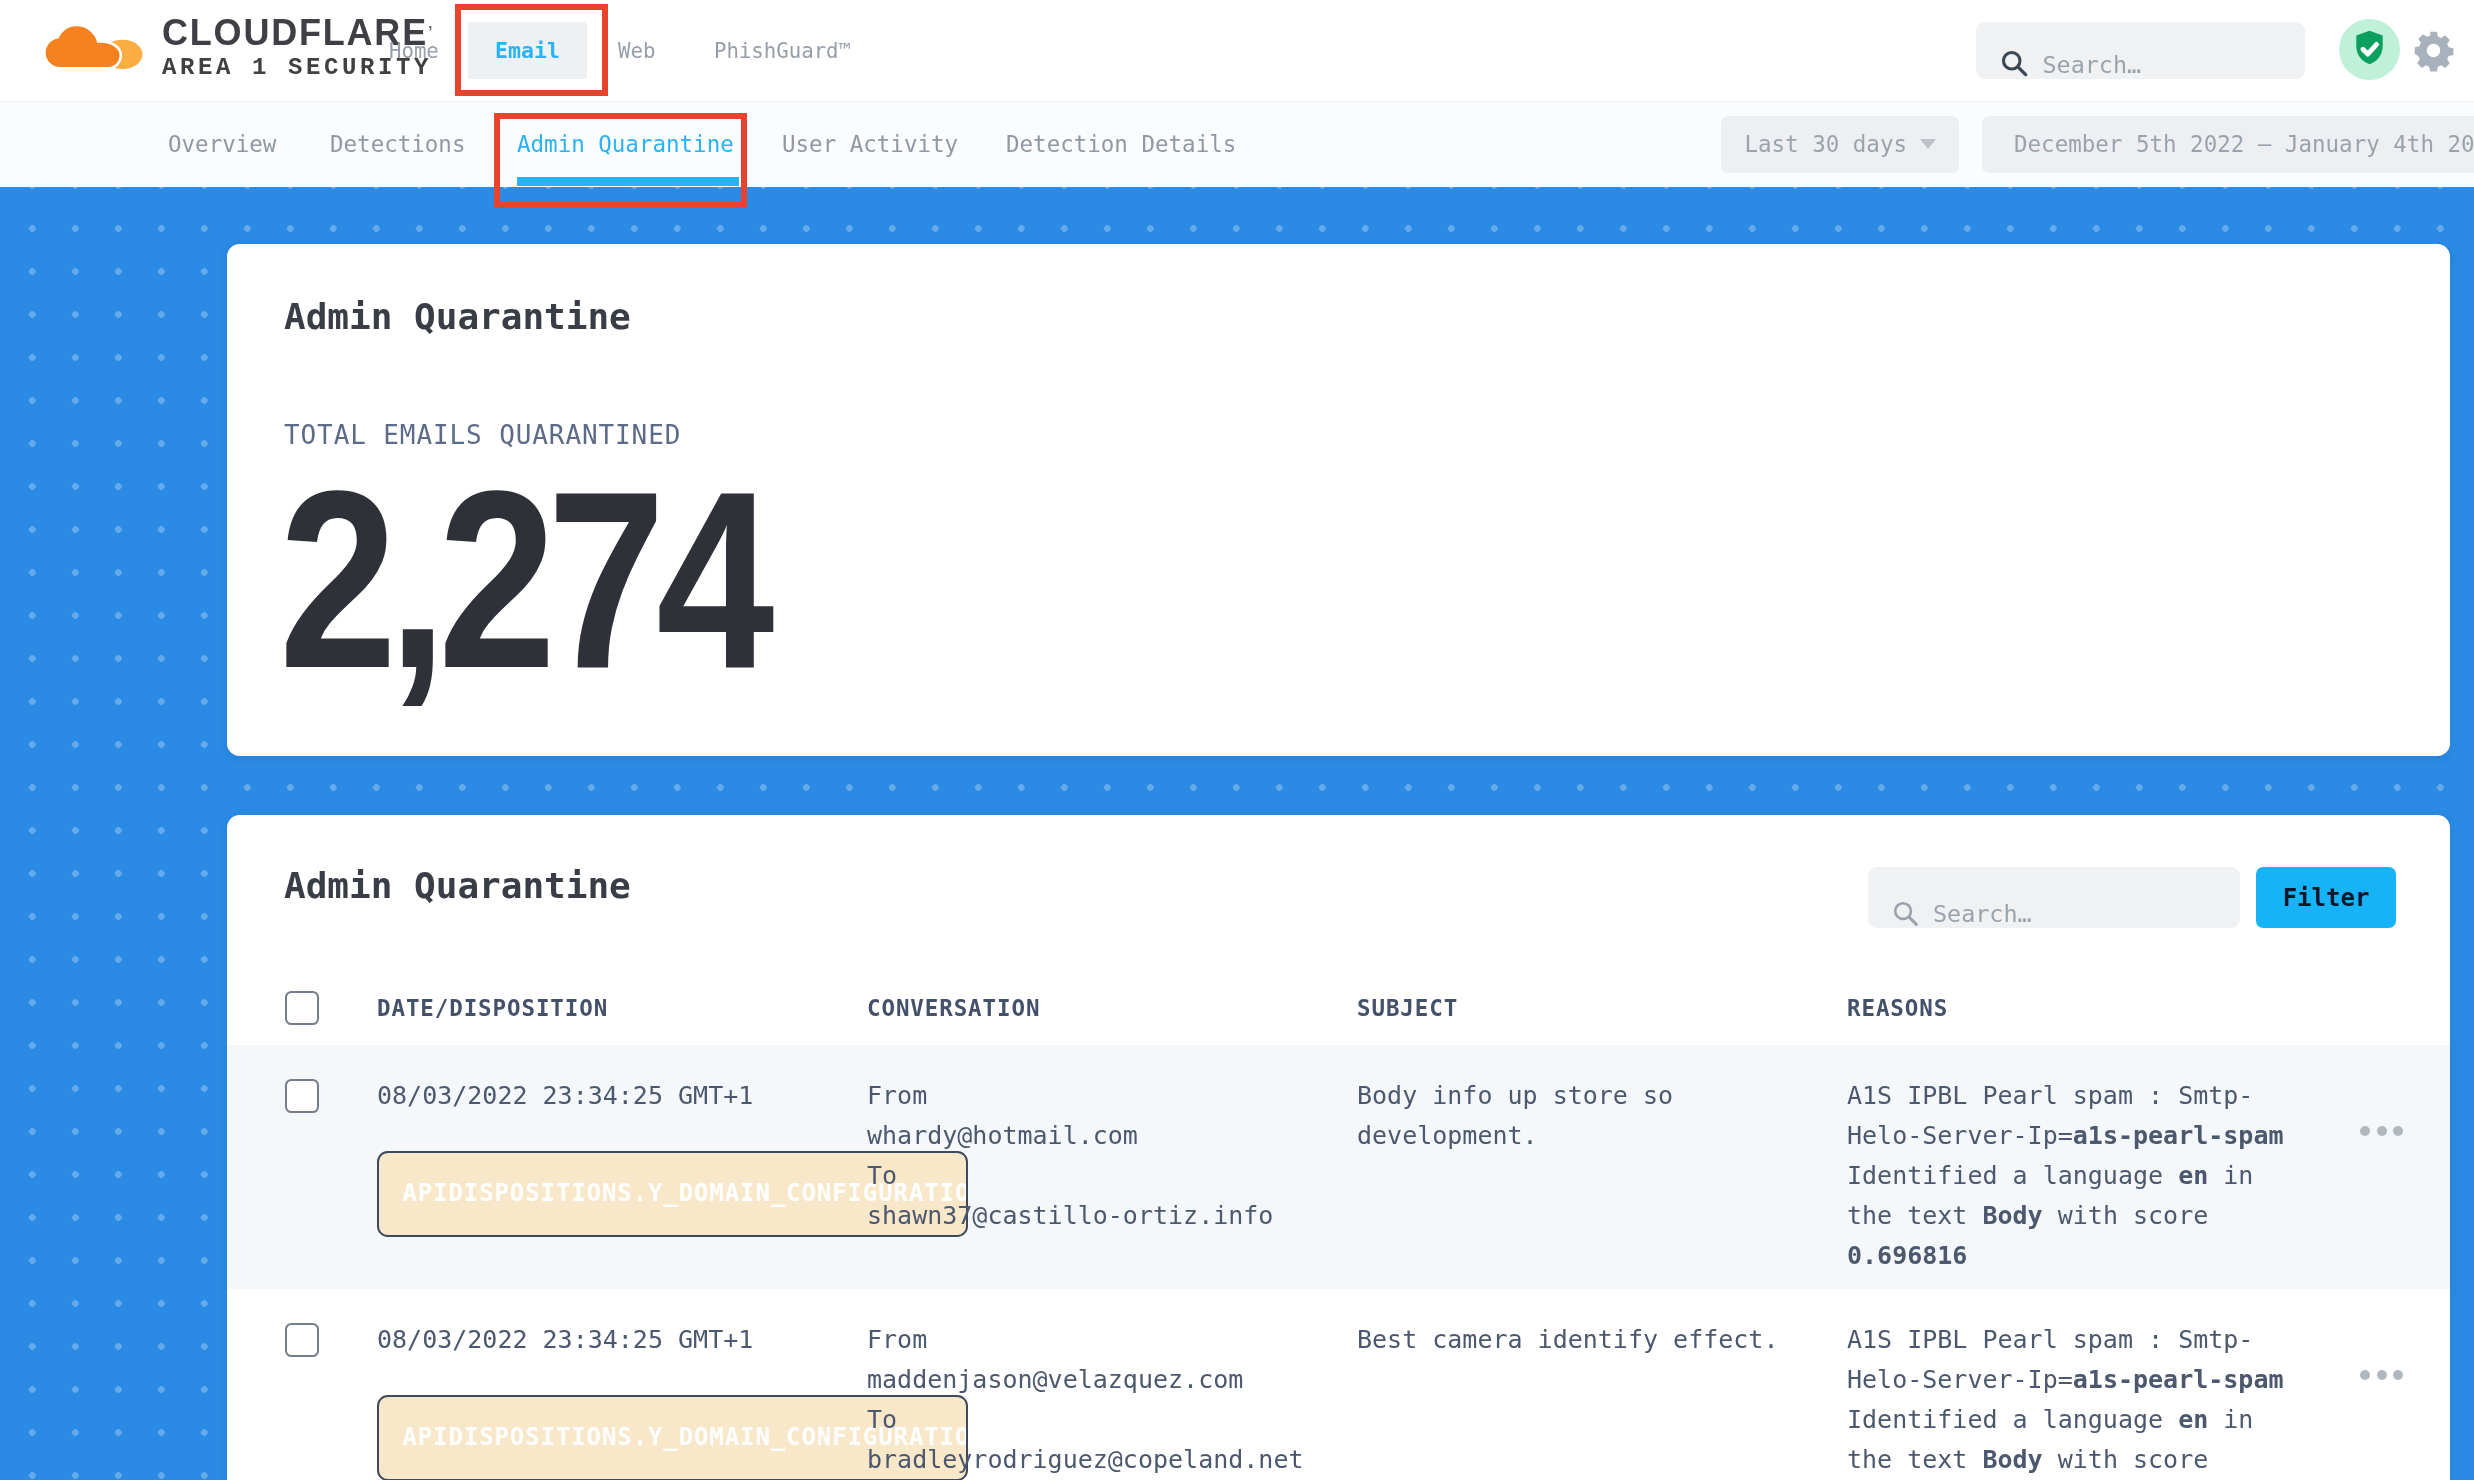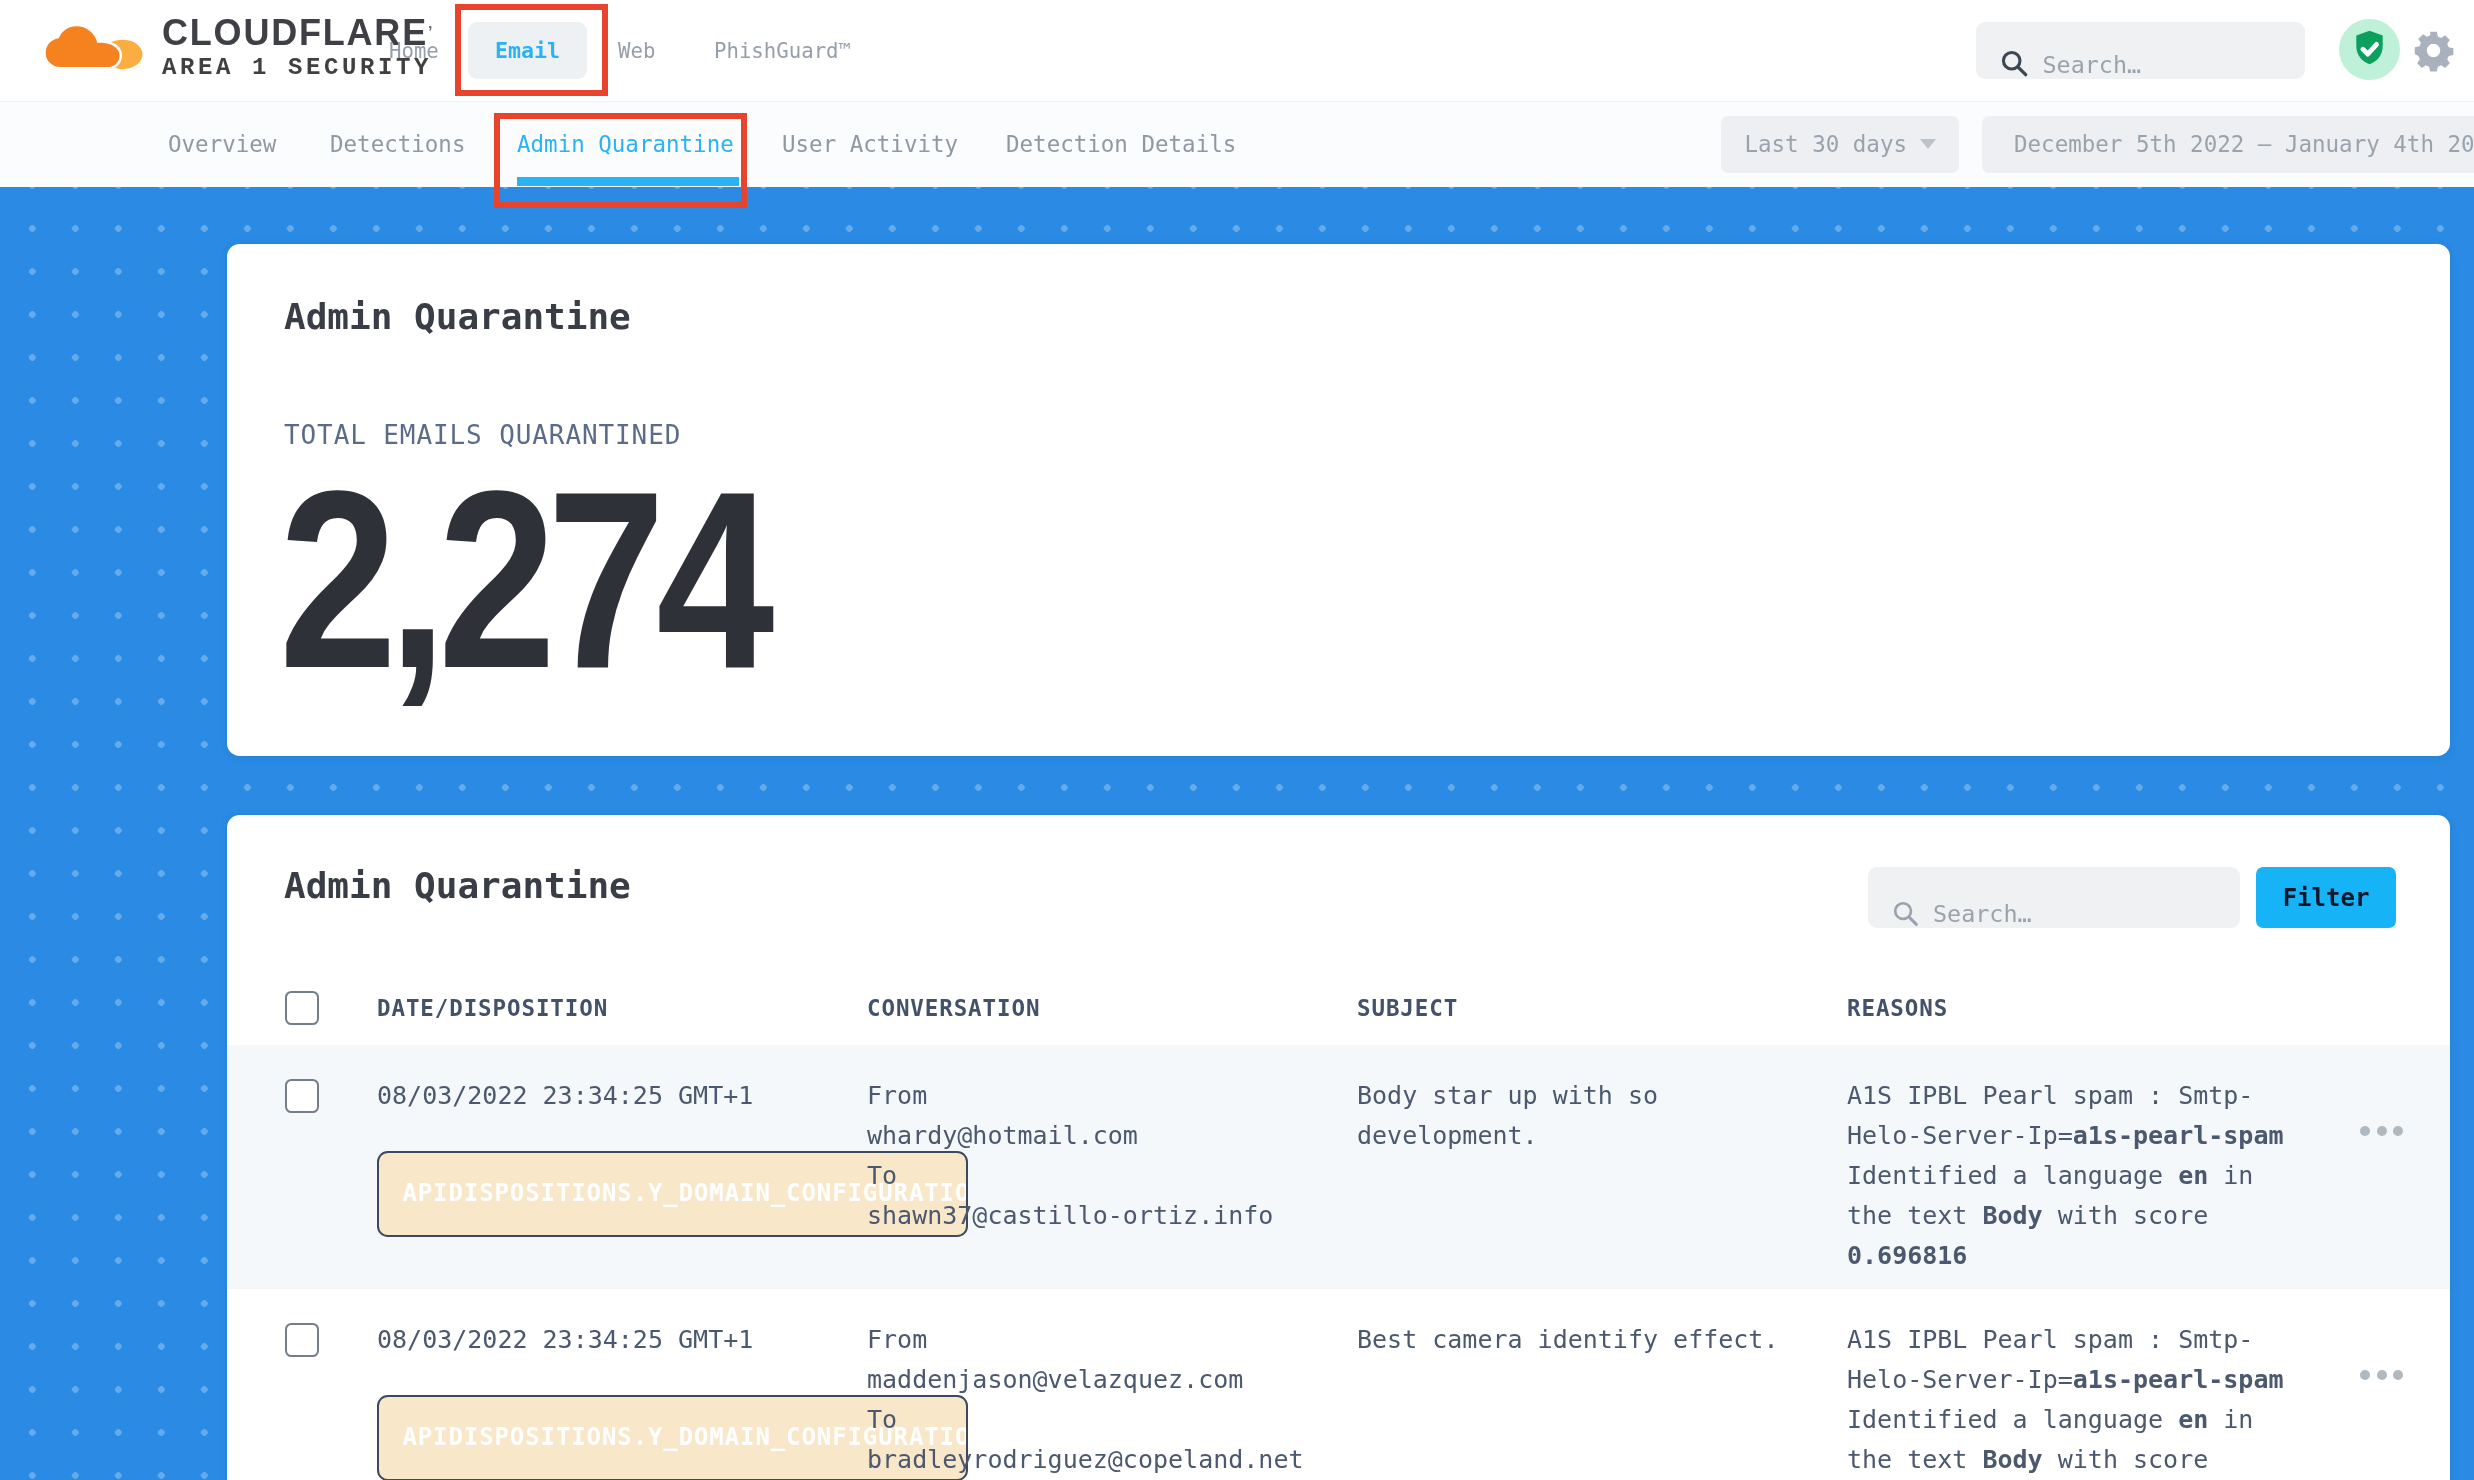--- a/index.html
+++ b/index.html
@@ -14,21 +14,21 @@
   .app-header{position:absolute;left:0;top:0;width:2475px;height:102px;background:#fff;z-index:5;border-bottom:1.8px solid #f0f1f3;}
   .brand{position:absolute;left:40px;top:12.6px;display:flex;align-items:center;gap:16px;cursor:pointer;}
   .brand-text{display:flex;flex-direction:column;justify-content:space-between;}
   .brand-name{font-family:var(--sans);font-weight:bold;font-size:36px;letter-spacing:1.8px;color:#3f4045;line-height:40px;}
   .brand-name .tm{font-size:16px;vertical-align:top;color:#6b6c70;}
   .brand-sub{font-family:Liberation Mono, monospace;font-weight:bold;font-size:24px;letter-spacing:3.6px;color:#404040;line-height:30.5px;}
   .top-nav-item{position:absolute;top:0;height:102px;line-height:102px;font-size:20.7px;color:#969ea9;cursor:pointer;white-space:nowrap;}
   .nav-home{left:389px;}
   .nav-web{left:618px;}
   .nav-phish{left:714px;}
-  .email-pill{position:absolute;left:468px;top:21.6px;height:57px;line-height:57px;padding:0 27px;background:#eef1f4;border-radius:9px;color:#29b3f4;font-weight:bold;font-size:21.6px;cursor:pointer;}
+  .email-pill{position:absolute;left:468px;top:21.6px;height:57px;line-height:57px;padding:0 27px;background:#eef1f4;border-radius:0;color:#29b3f4;font-weight:bold;font-size:21.6px;cursor:pointer;}
 
   .search-pill{position:absolute;display:flex;align-items:flex-end;background:#eff1f3;border-radius:9px;}
   .search-pill svg{flex:0 0 auto;margin:0 12.6px 0 23.4px;}
   .search-pill input{border:none;outline:none;background:transparent;font-family:var(--mono);font-size:23.4px;color:#5c6672;width:100%;}
   .search-pill input::placeholder{color:#9aa3ad;}
   .hdr-search{left:1976px;top:21.6px;width:329px;height:57px;color:#3b4754;}
   .shield-btn{position:absolute;left:2339px;top:19px;width:61px;height:61px;border:none;background:transparent;cursor:pointer;}
   .gear-btn{position:absolute;left:2411px;top:28px;width:45px;height:45px;border:none;background:transparent;cursor:pointer;}
 
   
@@ -183,21 +183,21 @@
       <span class="checkbox"></span>
       <div class="cell-date">
         <span>08/03/2022 23:34:25 GMT+1</span>
       </div>
       <div class="cell-conv">
         <span class="conv-line">From</span>
         <span class="conv-line">whardy@hotmail.com</span>
         <span class="conv-line">To</span>
         <span class="conv-line">shawn37@castillo-ortiz.info</span>
       </div>
-      <div class="cell-subject">Body star up with so development.</div>
+      <div class="cell-subject">Body info up store so development.</div>
       <div class="cell-reasons"><span>A1S IPBL Pearl spam : Smtp-Helo-Server-Ip=</span><span class="b">a1s-pearl-spam</span><span> Identified a language </span><span class="b">en</span><span> in the text </span><span class="b">Body</span><span> with score </span><span class="b">0.696816</span></div>
       <button class="row-menu">
           <i></i>
           <i></i>
           <i></i>
         </button>
       <div class="disposition-badge">APIDISPOSITIONS.Y_DOMAIN_CONFIGURATION</div>
     </div>
 
     <div class="tbl-grid tbl-row">

